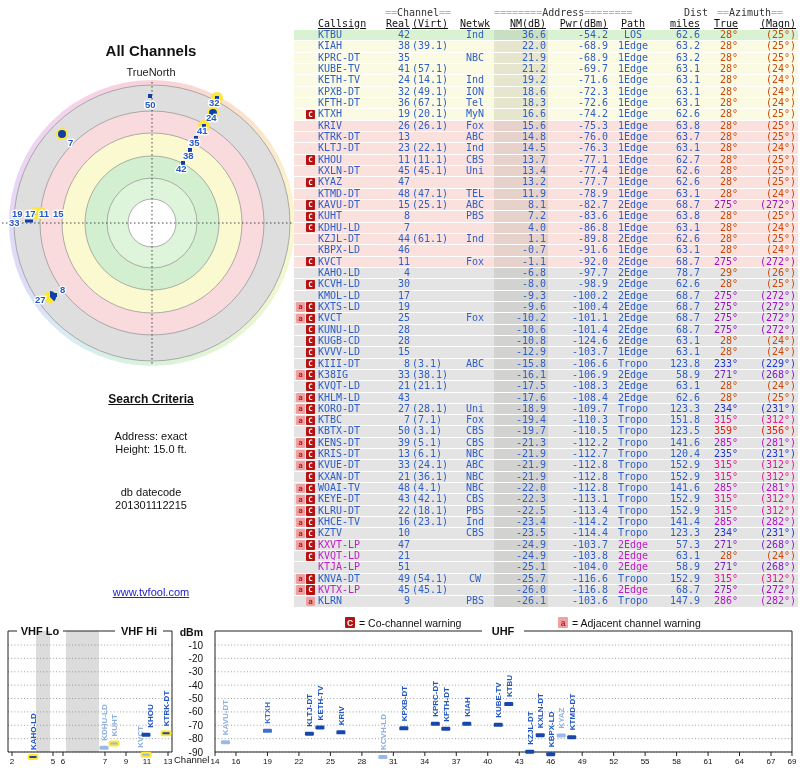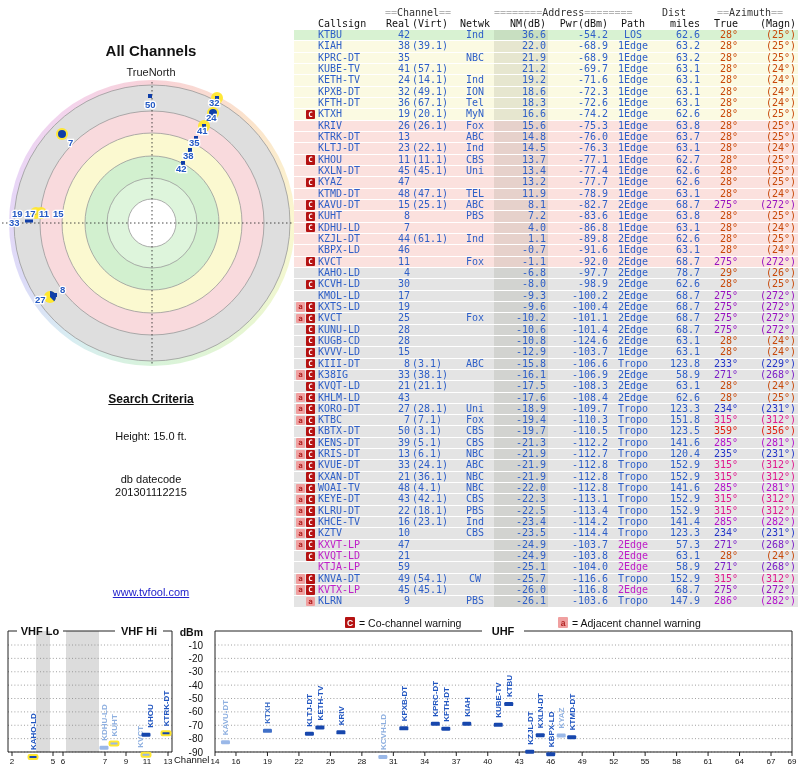--- a/index.html
+++ b/index.html
@@ -20,21 +20,21 @@
   #site-link{left:0;top:586px;width:302px;text-align:center;font-size:11px;}
   #site-link a{color:#2222cc;}
   
   #tbl{left:294px;top:7px;width:504px;font-family:"DejaVu Sans Mono",monospace;font-size:10px;}
   .ghead{position:relative;height:11px;line-height:11px;color:#333;}
   .ghead .gh{position:absolute;text-align:center;white-space:pre;}
   .eq{color:#b4b4b4;}
   .trow{display:grid;grid-template-columns:24px 62px 30px 46px 38px 54px 62px 46px 46px 38px 58px;
         height:11.33px;line-height:10.3px;box-sizing:border-box;border-bottom:1px solid #fff;}
   .hrow{height:12px;line-height:11px;border-bottom:none;color:#111;}
-  .hrow span{}
+  .hrow span{text-decoration:underline;}
   .c{white-space:pre;overflow:visible;}
   .r{text-align:right;}
   .l{text-align:left;}
   .ctr{text-align:center;}
   .v{color:#2e5fc8;}
   .pend{color:#bf1fc8;}
   .nmcol{background:rgba(108,114,92,0.14);}
   .bg-green{background:#d8f2d2;}
   .bg-yellow{background:#fbfae2;}
   .bg-pink{background:#fbe1de;}
@@ -133,35 +133,36 @@
       <text x="35" y="233" font-family="&quot;Liberation Sans&quot;,sans-serif" font-size="9.5" font-weight="bold" fill="#2459c4" stroke="#fff" stroke-width="2.5" paint-order="stroke">27</text>
     </g>
     <g>
       <rect x="53" y="223" width="4" height="4" fill="#0f3ea8"></rect>
       <text x="60" y="223" font-family="&quot;Liberation Sans&quot;,sans-serif" font-size="9.5" font-weight="bold" fill="#2459c4" stroke="#fff" stroke-width="2.5" paint-order="stroke">8</text>
     </g>
   </svg>
 
 <div class="abs" id="search">
   <div id="search-heading">Search Criteria</div>
+  <div class="search-line">Address: exact</div>
   <div class="search-line">Height: 15.0 ft.</div>
   <div id="db-block">
     <div>db datecode</div>
     <div>201301112215</div>
   </div>
 </div>
 <div class="abs" id="site-link">
   <a href="#">www.tvfool.com</a>
 </div>
 
 <div class="abs" id="tbl">
   <div class="ghead">
     <span class="gh" style="left:86px;width:76px;"><span class="eq">==</span><span>Channel</span><span class="eq">==</span></span>
     <span class="gh" style="left:200px;width:132px;"><span class="eq">========</span><span>Address</span><span class="eq">========</span></span>
-    <span class="gh" style="left:350px;width:42px;text-align:right;">Dist</span>
+    <span class="gh" style="left:372px;width:42px;text-align:right;">Dist</span>
     <span class="gh" style="left:408px;width:96px;"><span class="eq">==</span><span>Azimuth</span><span class="eq">==</span></span>
   </div>
   <div class="trow hrow">
     <div class="c"></div>
     <div class="c l"><span>Callsign</span></div>
     <div class="c r"><span>Real</span></div>
     <div class="c l pl2"><span>(Virt)</span></div>
     <div class="c ctr"><span>Netwk</span></div>
     <div class="c r pr2"><span>NM(dB)</span></div>
     <div class="c r pr2"><span>Pwr(dBm)</span></div>
@@ -778,21 +779,21 @@
         <div class="c r pr2 v nmcol">-24.9</div>
         <div class="c r pr2 v">-103.8</div>
         <div class="c ctr pend">2Edge</div>
         <div class="c r pr2 v">63.1</div>
         <div class="c r pr2" style="color: rgb(200, 73, 10);">28°</div>
         <div class="c r pr2" style="color: rgb(200, 73, 10);">(24°)</div>
       </div>
       <div class="trow bg-gray">
         <div class="c flags"></div>
         <div class="c l pend">KTJA-LP</div>
-        <div class="c r v">59</div>
+        <div class="c r v">51</div>
         <div class="c l pl2 v"></div>
         <div class="c ctr v"></div>
         <div class="c r pr2 v nmcol">-25.1</div>
         <div class="c r pr2 v">-104.0</div>
         <div class="c ctr pend">2Edge</div>
         <div class="c r pr2 v">58.9</div>
         <div class="c r pr2" style="color: rgb(123, 30, 200);">271°</div>
         <div class="c r pr2" style="color: rgb(123, 30, 200);">(268°)</div>
       </div>
       <div class="trow bg-gray">

